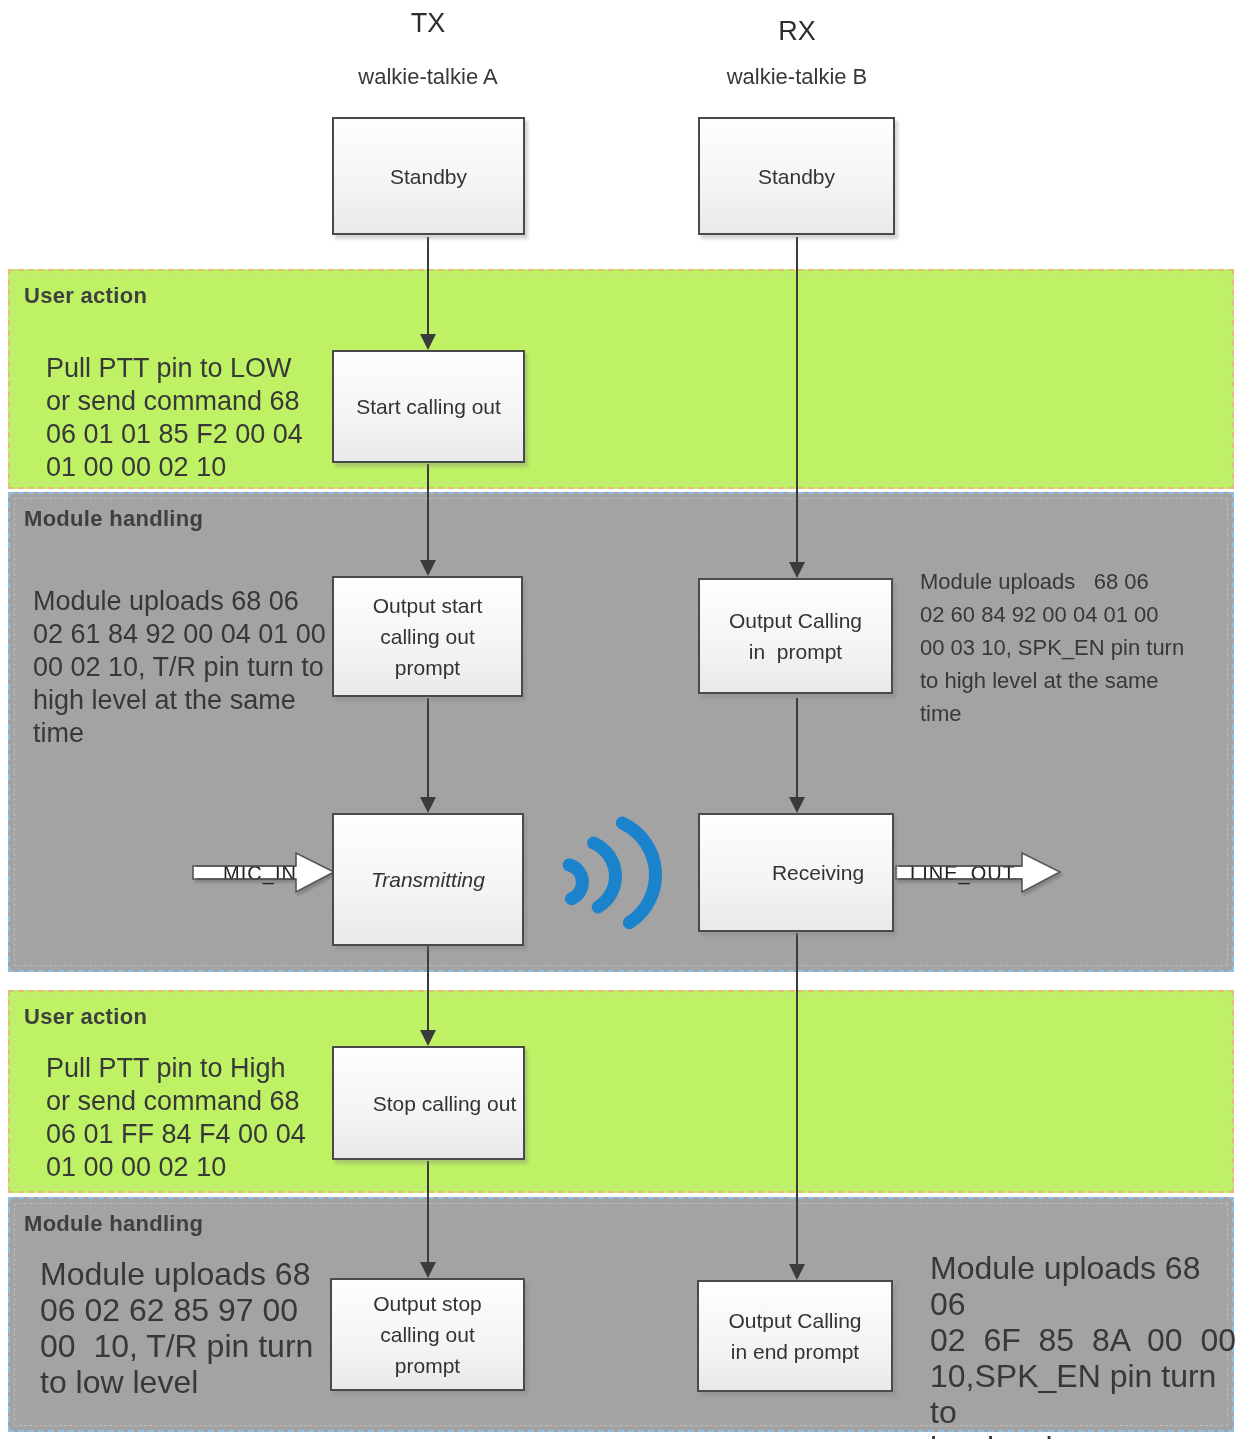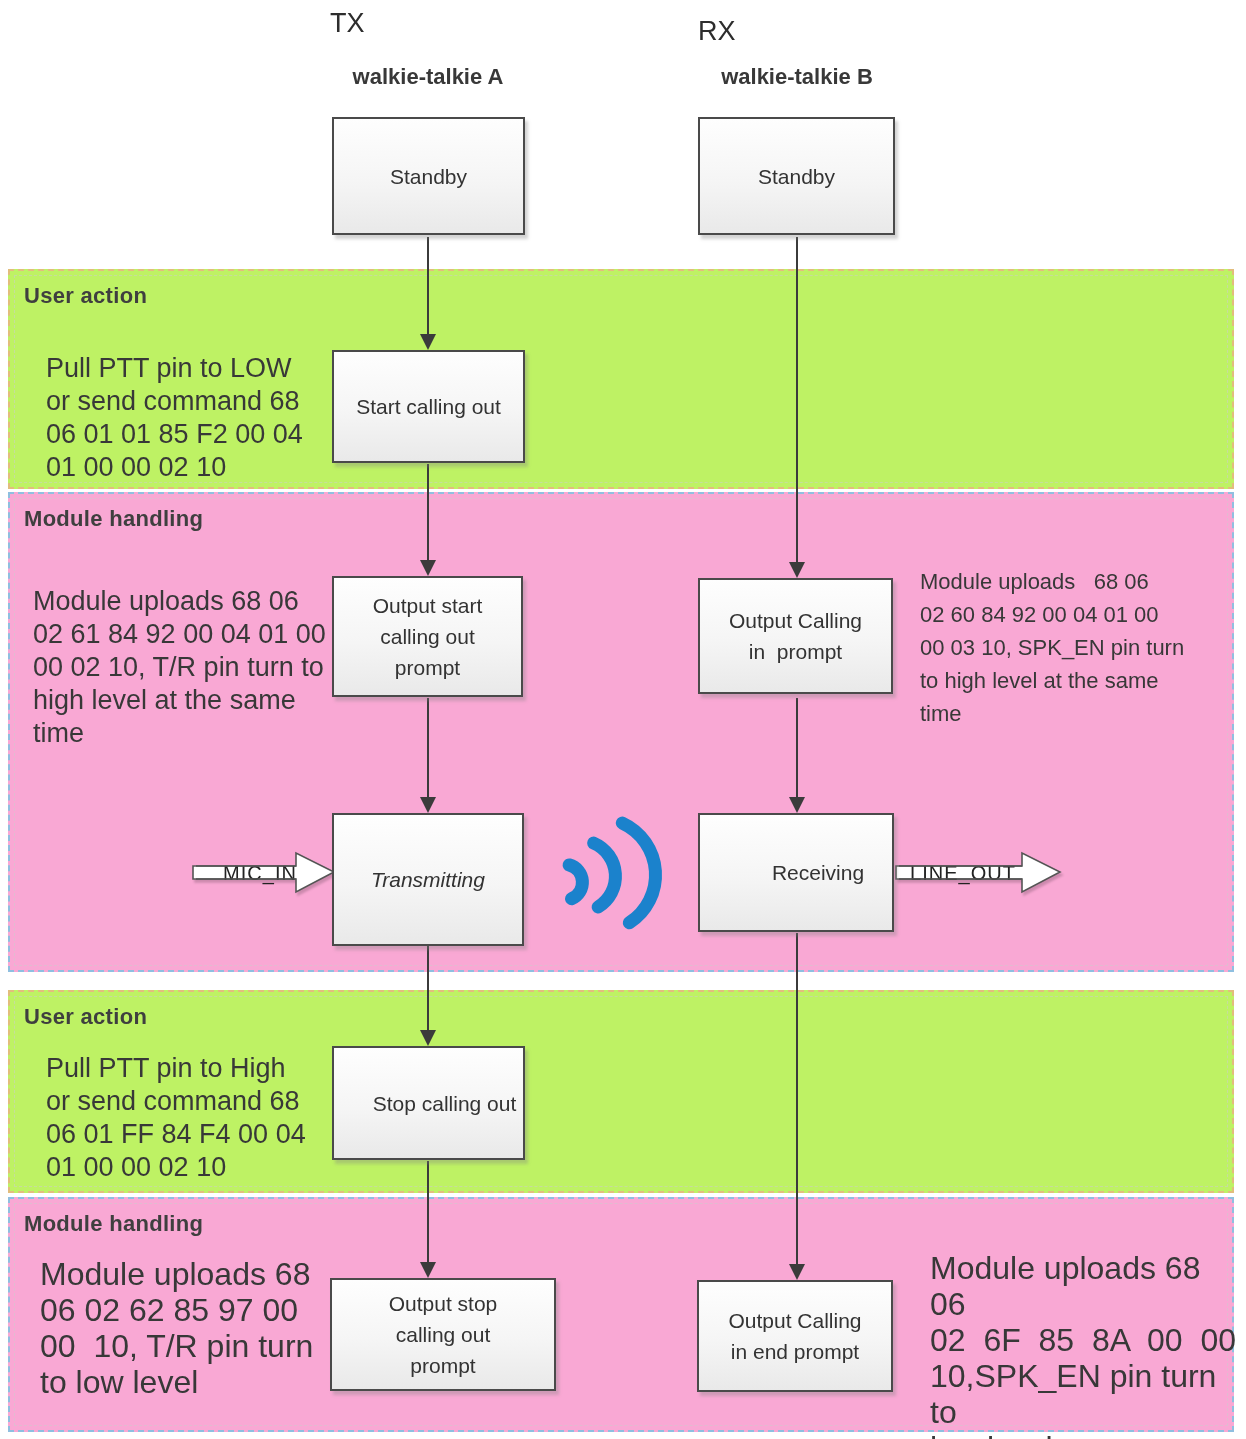--- a/index.html
+++ b/index.html
@@ -5,26 +5,26 @@
   html,body{margin:0;padding:0;background:#ffffff;}
   .canvas{
     position:relative;width:1246px;height:1439px;overflow:hidden;
     background:#ffffff;
     font-family:"Liberation Sans","DejaVu Sans",sans-serif;
     color:#333;
   }
   
   .band{position:absolute;left:8px;width:1226px;z-index:1;box-sizing:border-box;}
   .band.user{border:2px dashed #e2bd7d;background:#bef264;}
-  .band.module{border:2px dashed #8fbfe0;background:#f9a8d4;text-align:right;}
+  .band.module{border:2px dashed #8fbfe0;background:#a3a3a3;text-align:right;}
   .band::before{content:"";position:absolute;inset:4px;border:1px dashed rgba(205,205,205,.55);pointer-events:none;}
   .band-label{position:absolute;top:12px;left:14px;font-size:22px;font-weight:600;color:#3f3f3f;letter-spacing:.3px;}
   
-  .col-header{position:absolute;text-align:left;font-size:27px;color:#2d2d2d;z-index:2;}
-  .col-sub{position:absolute;text-align:center;font-size:22px;color:#383838;z-index:2;font-weight:bold;}
+  .col-header{position:absolute;text-align:center;font-size:27px;color:#2d2d2d;z-index:2;}
+  .col-sub{position:absolute;text-align:center;font-size:22px;color:#383838;z-index:2;}
   
   .flow-box{
     position:absolute;z-index:3;box-sizing:border-box;
     border:2px solid #4a4a4a;
     background:linear-gradient(180deg,#fefefe 0%,#f5f5f5 55%,#e9e9e9 100%);
     box-shadow:3px 4px 3px rgba(130,130,130,.35);
     display:flex;align-items:center;justify-content:center;
     text-align:center;font-size:21px;color:#333;
     line-height:31px;white-space:pre-wrap;
   }
@@ -107,21 +107,21 @@
     </g>
   </svg>
 
   <div class="flow-box" style="left:332px;top:117px;width:193px;height:118px;">Standby</div>
   <div class="flow-box" style="left:332px;top:350px;width:193px;height:113px;">Start calling out</div>
   <div class="flow-box" style="left:332px;top:576px;width:191px;height:121px;">Output start
 calling out
 prompt</div>
   <div class="flow-box" style="left:332px;top:813px;width:192px;height:133px;font-style:italic;">Transmitting</div>
   <div class="flow-box" style="left:332px;top:1046px;width:193px;height:114px;padding-left:32px;">Stop calling out</div>
-  <div class="flow-box" style="left:330px;top:1278px;width:226px;height:113px;">Output stop
+  <div class="flow-box" style="left:330px;top:1278px;width:195px;height:113px;">Output stop
 calling out
 prompt</div>
 
   <div class="flow-box" style="left:698px;top:117px;width:197px;height:118px;">Standby</div>
   <div class="flow-box" style="left:698px;top:578px;width:195px;height:116px;">Output Calling
 in  prompt</div>
   <div class="flow-box" style="left:698px;top:813px;width:196px;height:119px;padding-left:44px;">Receiving</div>
   <div class="flow-box" style="left:697px;top:1280px;width:196px;height:112px;">Output Calling
 in end prompt</div>
 

